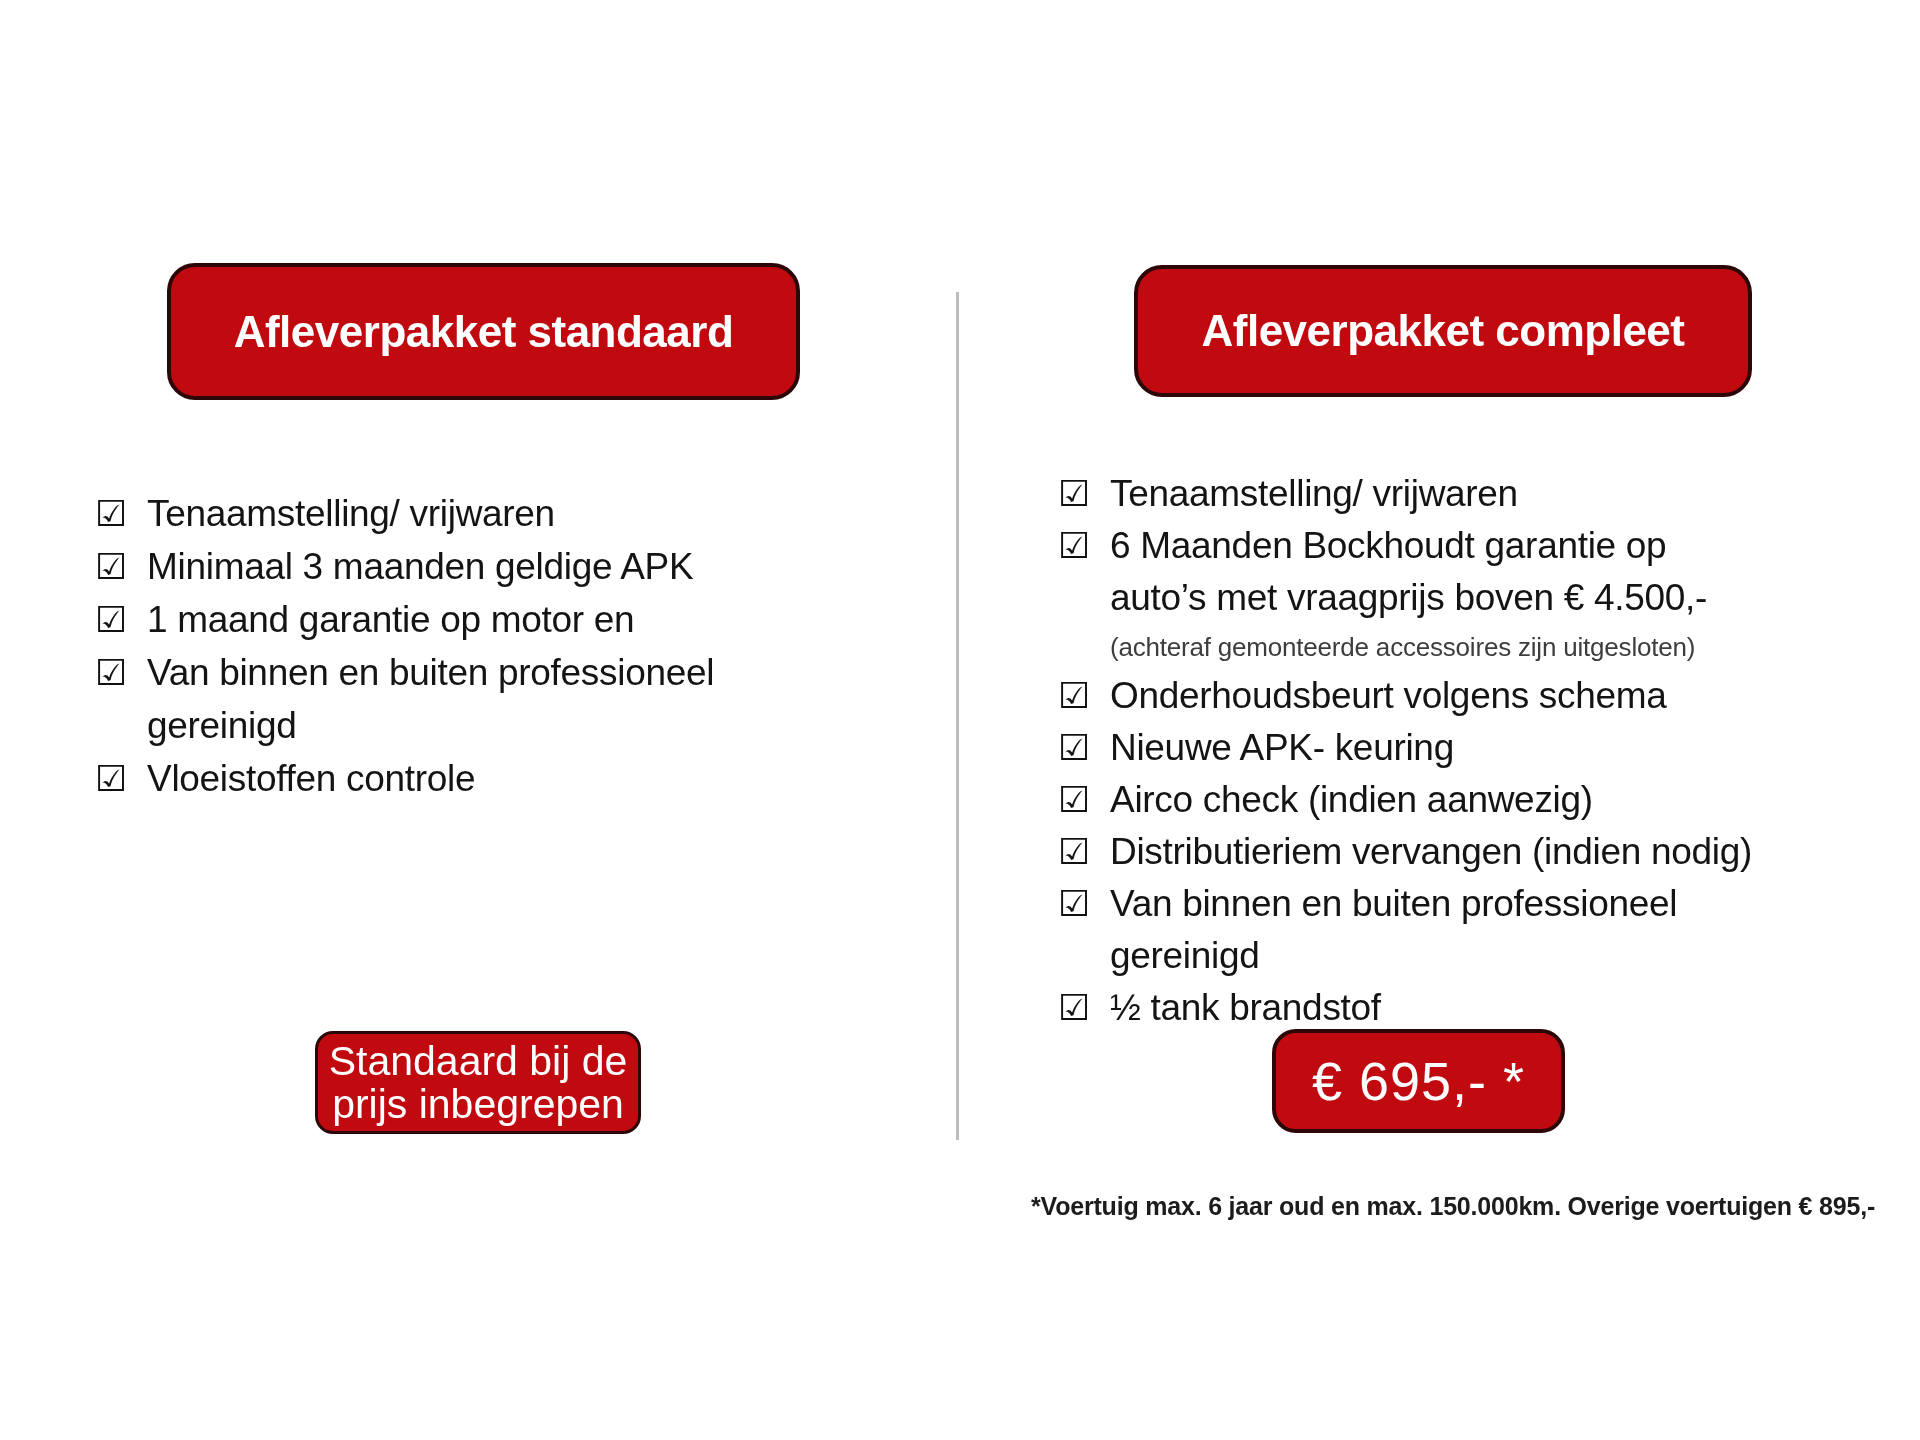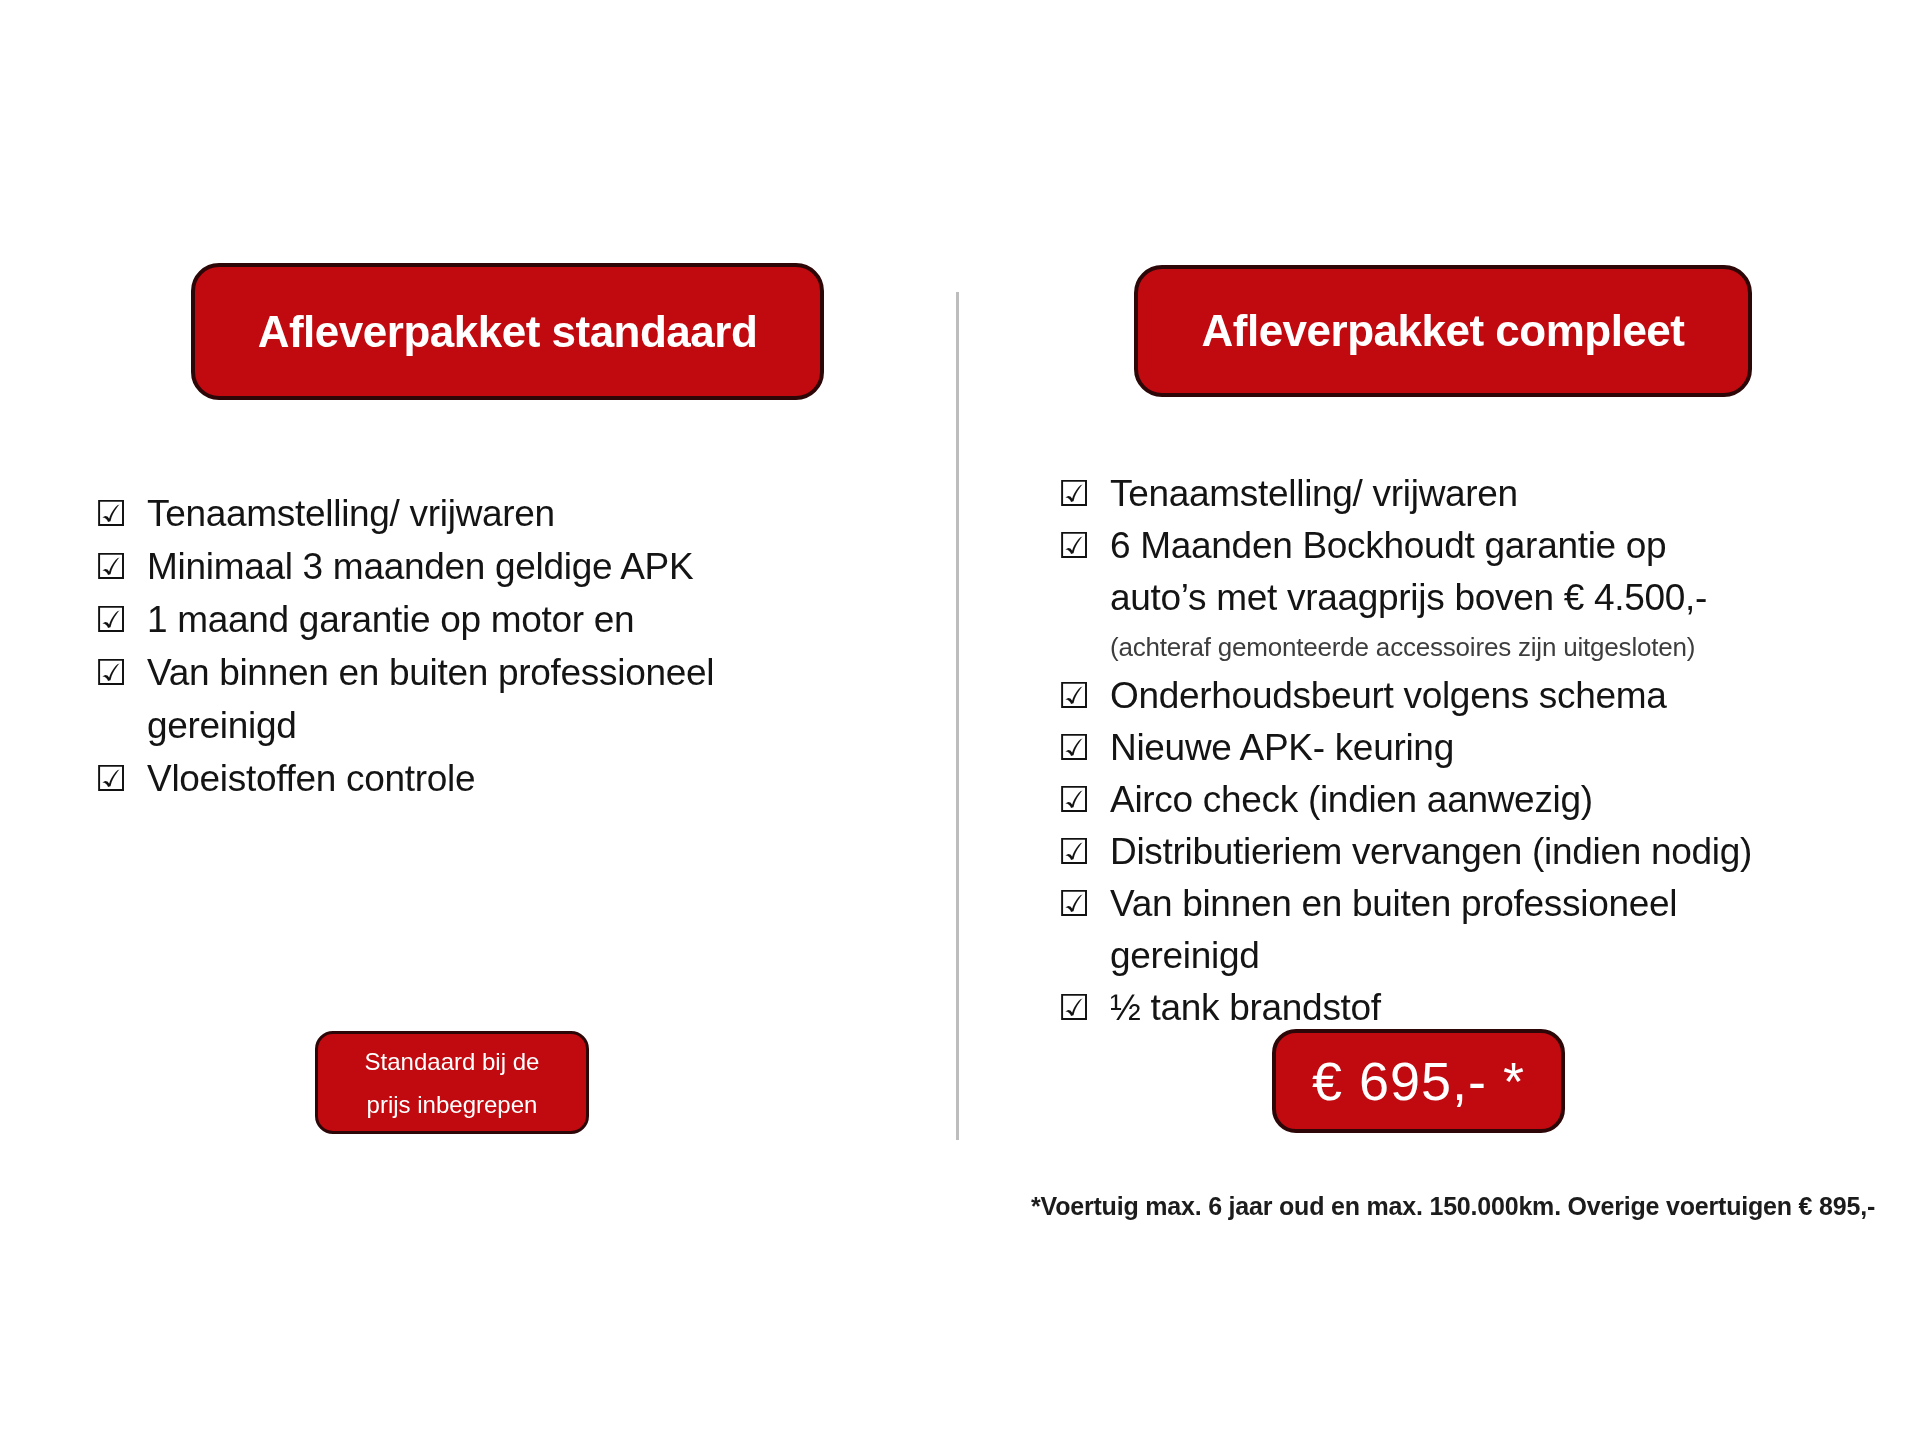--- a/index.html
+++ b/index.html
@@ -27,21 +27,21 @@
     align-items: center;
     justify-content: center;
     text-align: center;
     box-sizing: border-box;
   }
   .pill.header {
     font-size: 44px;
     font-weight: bold;
     letter-spacing: -0.5px;
   }
-  #header-left  { left: 167px;  top: 263px; width: 633px; height: 137px; margin-left: 24px; }
+  #header-left  { left: 167px;  top: 263px; width: 633px; height: 137px; }
   #header-right { left: 1134px; top: 265px; width: 618px; height: 132px; }
 
   
   .checklist {
     position: absolute;
     list-style: none;
     margin: 0;
     padding: 0;
   }
   #list-left  { left: 95px;   top: 487px; width: 760px; }
@@ -70,24 +70,24 @@
     display: block;
     font-size: 26px;
     line-height: 46px;
     color: var(--note_text, #3d3d3d);
     letter-spacing: -0.2px;
     white-space: nowrap;
   }
 
   
   #badge-left {
-    left: 315px; top: 1031px; width: 274px; height: 103px;
+    left: 315px; top: 1031px; width: 326px; height: 103px;
     border-radius: 18px;
     border-width: 3px;
-    font-size: 24px;
+    font-size: 41px;
     line-height: 43px;
     flex-direction: column;
   }
   #badge-left .badge-line { display: block; }
   #price-badge {
     left: 1272px; top: 1029px; width: 293px; height: 104px;
     border-radius: 24px;
     font-size: 54px;
     letter-spacing: 1px;
   }

